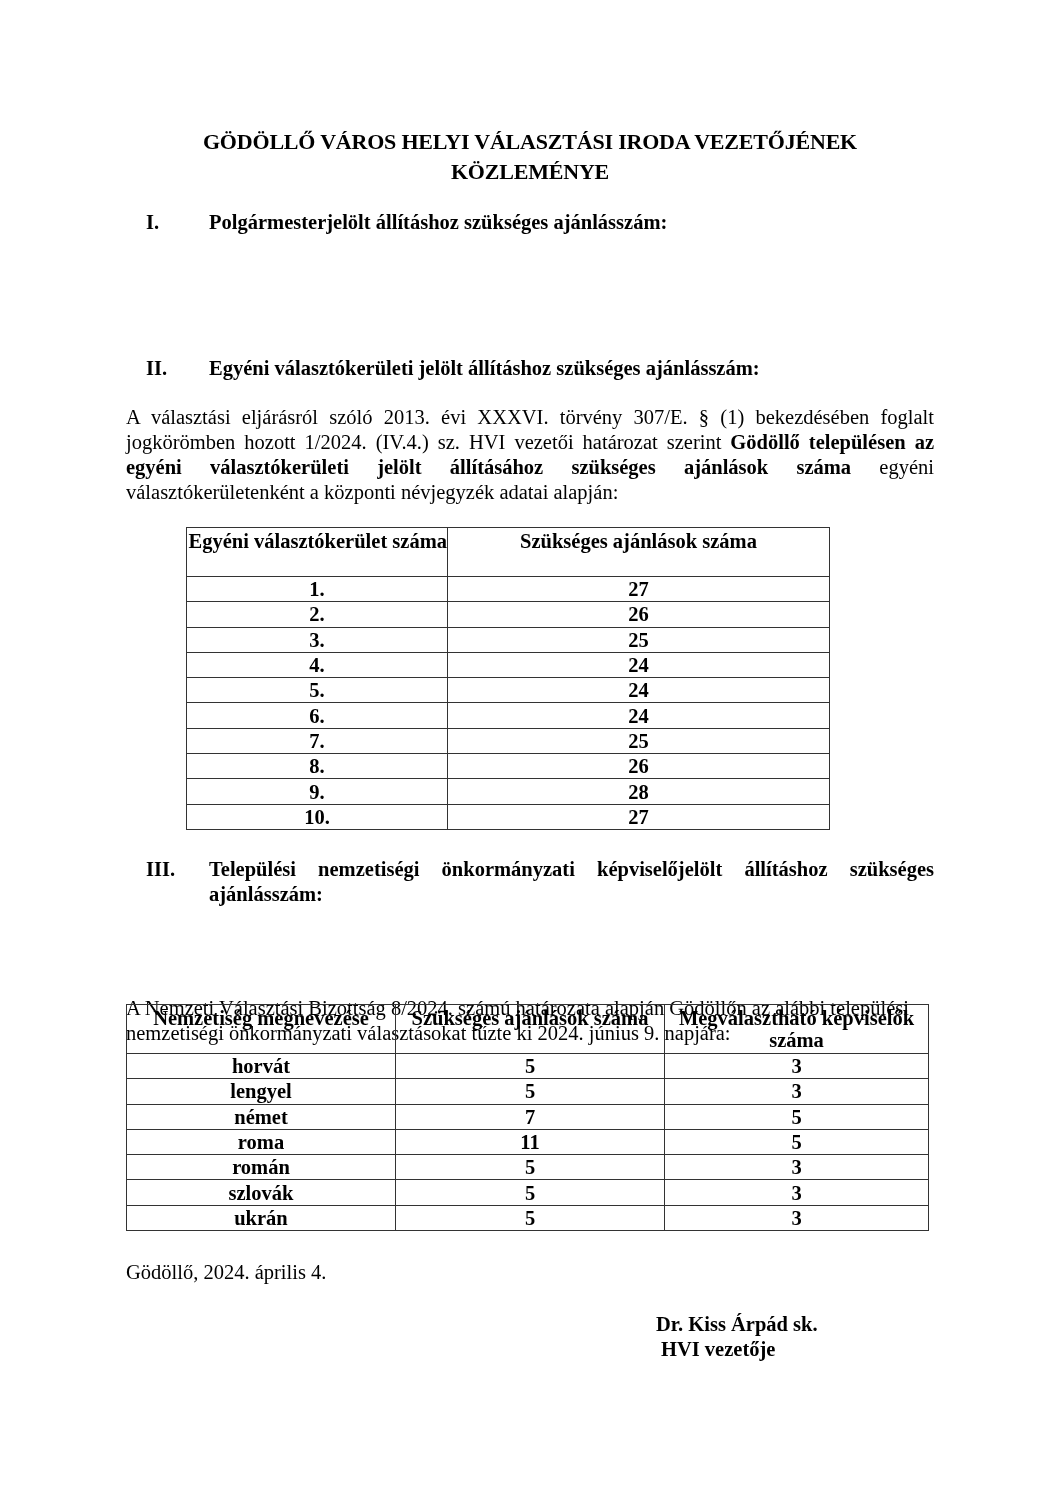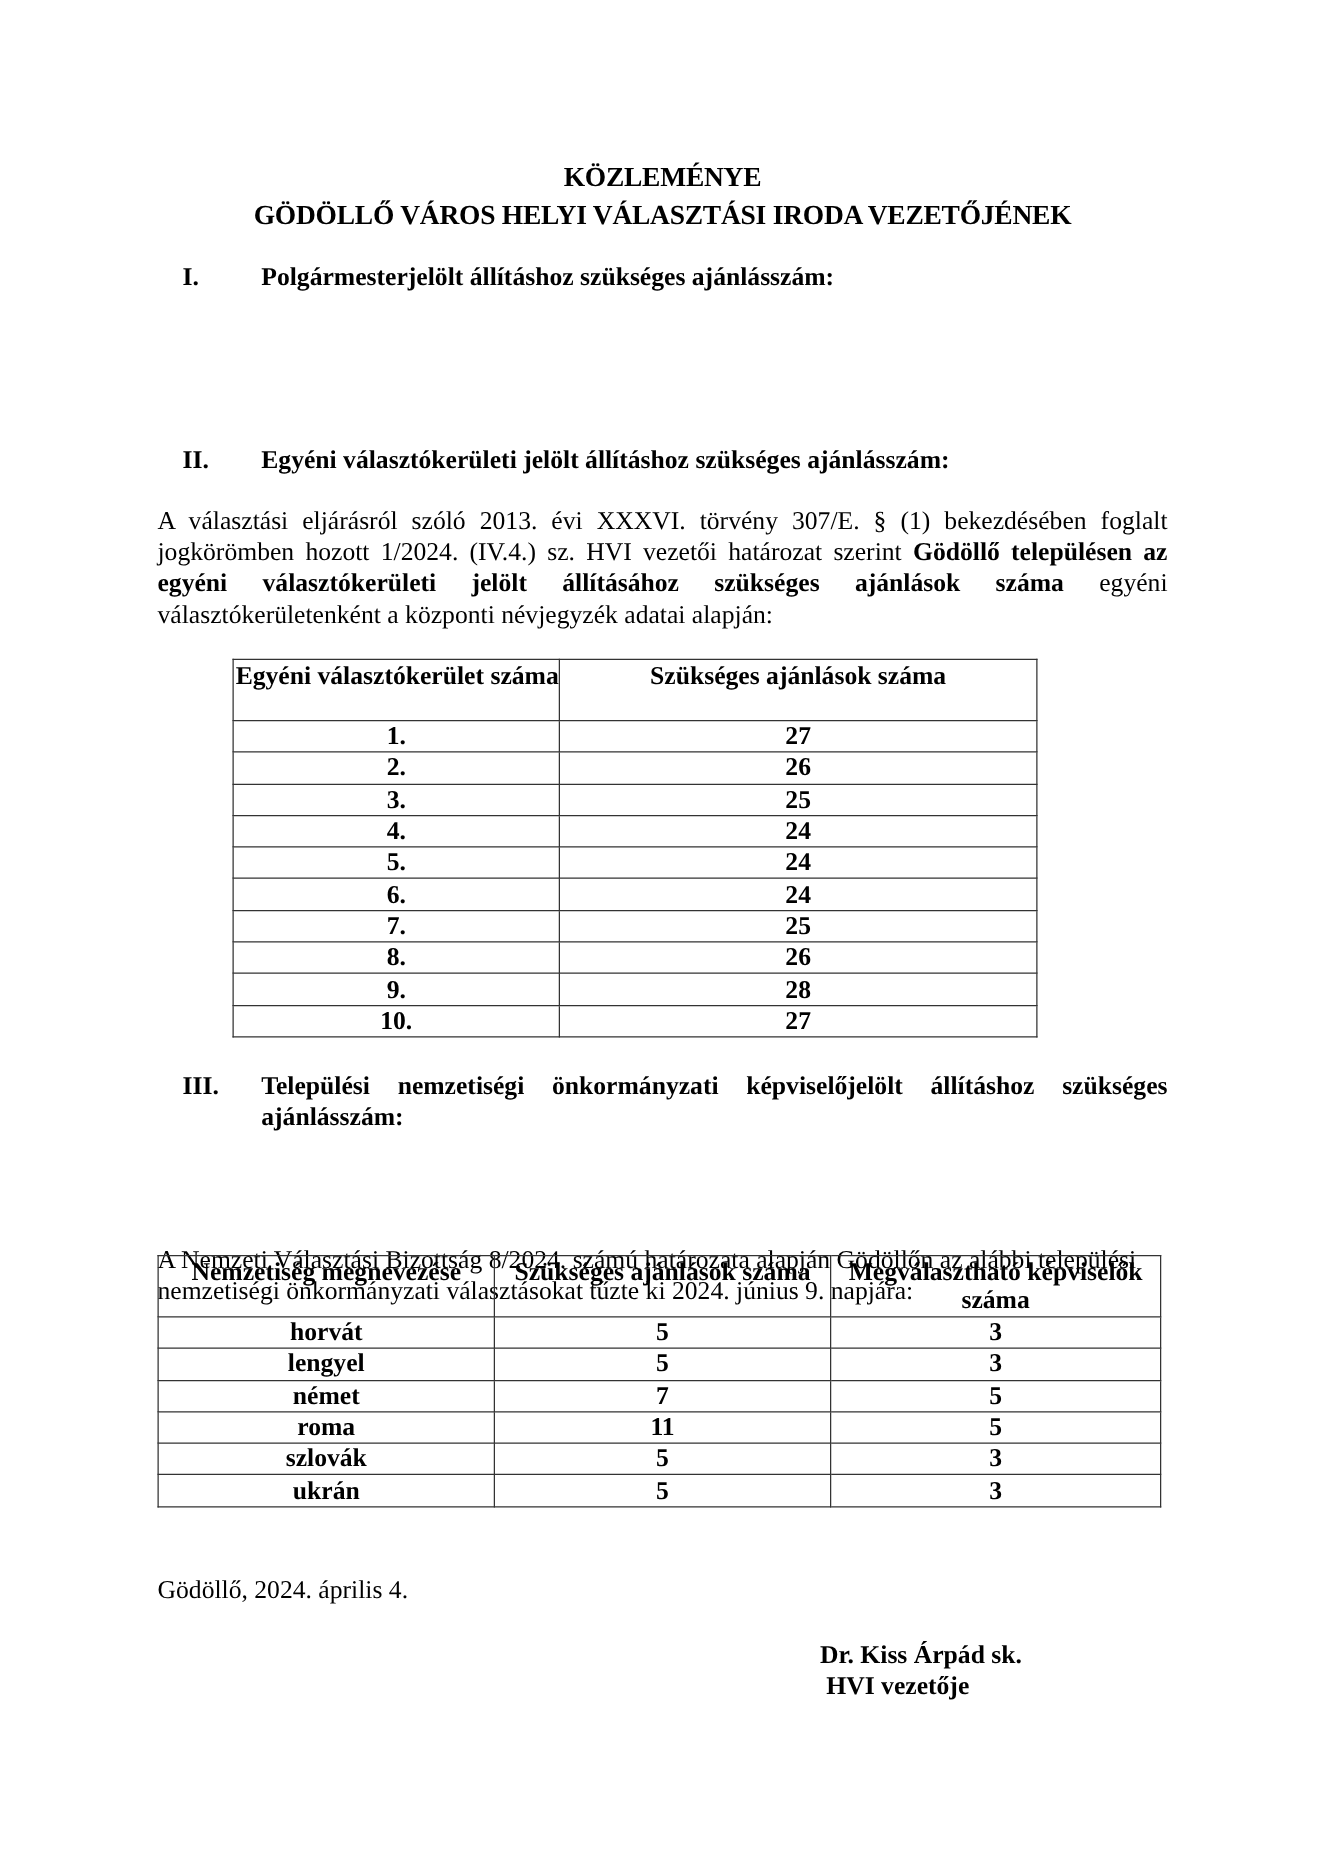--- a/index.html
+++ b/index.html
@@ -23,22 +23,22 @@
     .date { position: absolute; left: 126px; top: 1261px; font-size: 20.5px; }
     .sig { position: absolute; left: 630px; top: 1312px; font-weight: bold; font-size: 20.5px; line-height: 25px; margin-left: 26px; }
     .sig .l2 { padding-left: 5px; display: block; }
   </style>
 </head>
 <body>
 
 <div class="page">
 
   <div class="title">
+    <div>GÖDÖLLŐ VÁROS HELYI VÁLASZTÁSI IRODA VEZETŐJÉNEK</div>
     <div>KÖZLEMÉNYE</div>
-    <div>GÖDÖLLŐ VÁROS HELYI VÁLASZTÁSI IRODA VEZETŐJÉNEK</div>
   </div>
 
   <div class="heading" style="top:210px;">
     <span class="num">I.</span>
     <span class="txt">Polgármesterjelölt állításhoz szükséges ajánlásszám:</span>
   </div>
 
   <div class="heading" style="top:356px;">
     <span class="num">II.</span>
     <span class="txt">Egyéni választókerületi jelölt állításhoz szükséges ajánlásszám:</span>
@@ -125,20 +125,25 @@
           <td>német</td>
           <td>7</td>
           <td>5</td>
         </tr>
       <tr>
           <td>roma</td>
           <td>11</td>
           <td>5</td>
         </tr>
       <tr>
+          <td>román</td>
+          <td>5</td>
+          <td>3</td>
+        </tr>
+      <tr>
           <td>szlovák</td>
           <td>5</td>
           <td>3</td>
         </tr>
       <tr>
           <td>ukrán</td>
           <td>5</td>
           <td>3</td>
         </tr>
     </tbody>

